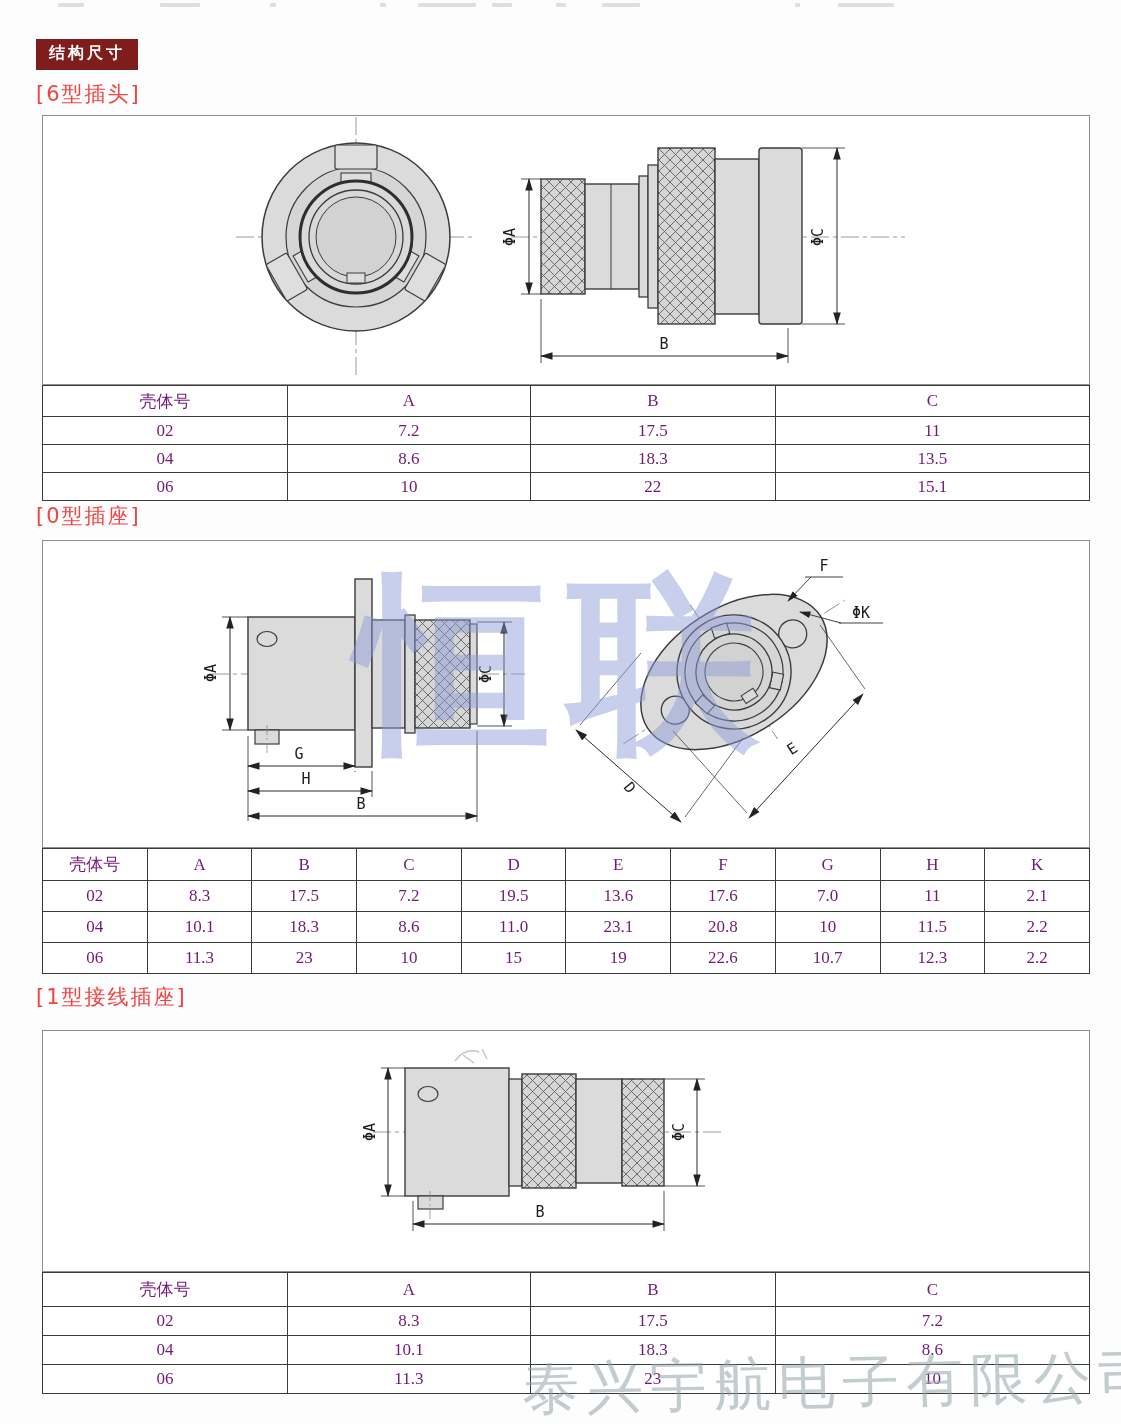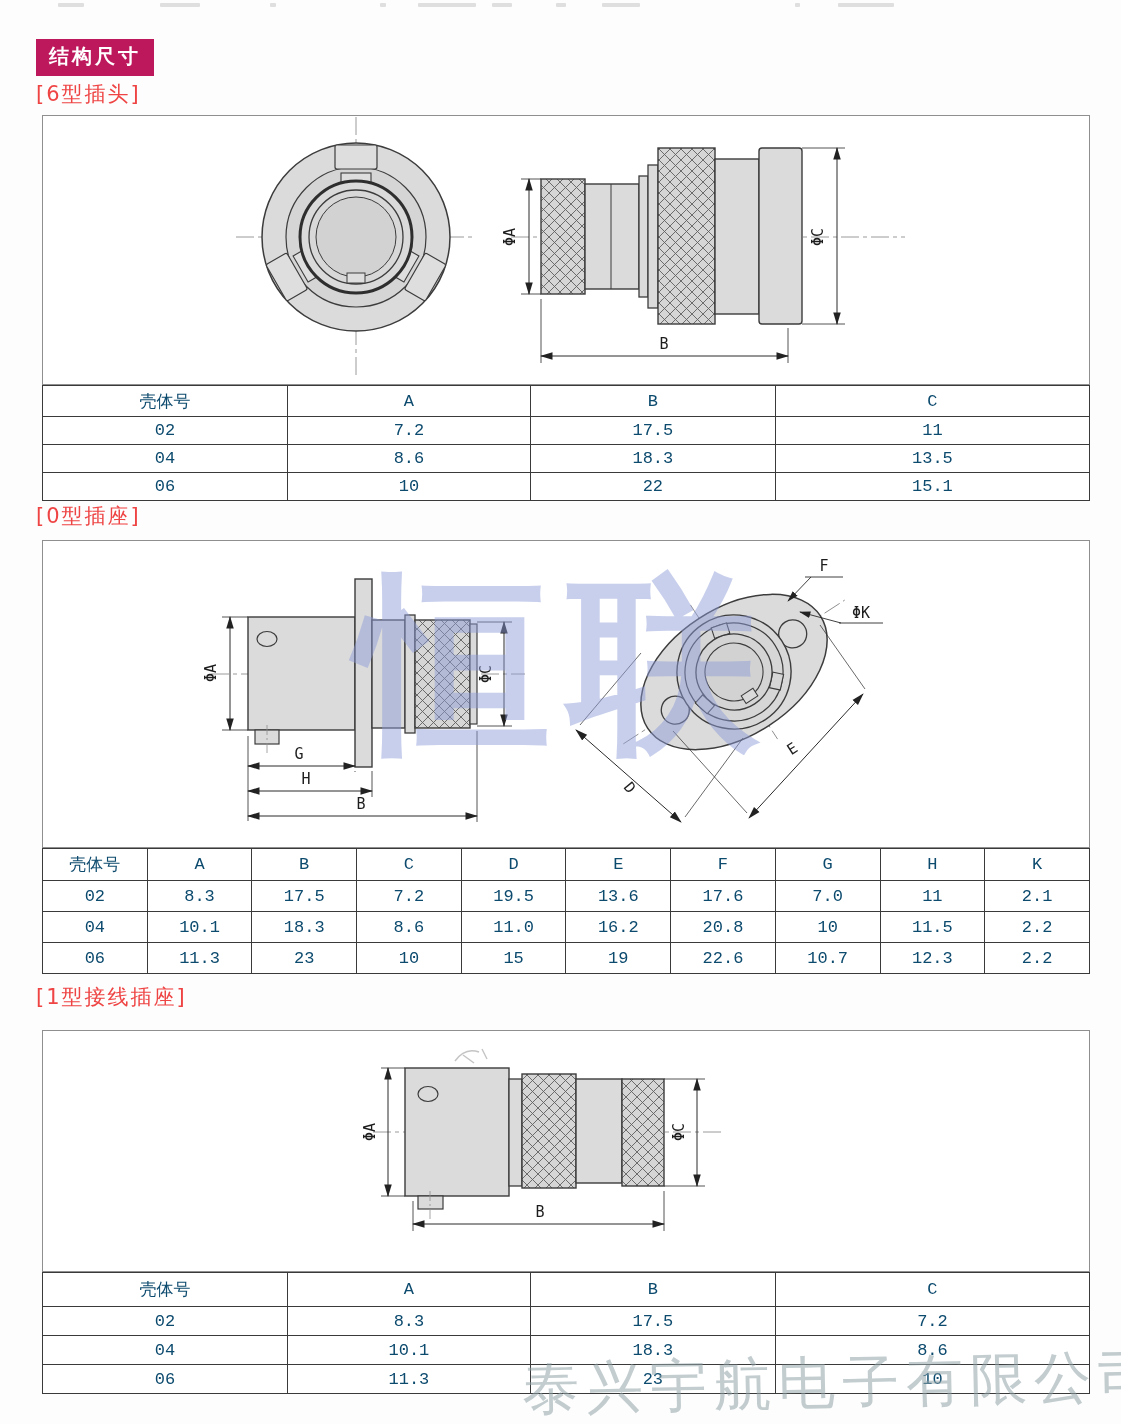--- a/index.html
+++ b/index.html
@@ -8,38 +8,38 @@
     width:1121px;height:1424px;
     background:#fdfdfd;
     font-family:"DejaVu Sans","Liberation Sans",sans-serif;
     overflow:hidden;
     color:#222;
   }
   .top-remnant{position:absolute;top:2px;left:0;width:100%;height:10px;}
   .top-remnant span{position:absolute;top:1px;height:4px;background:#c7c7c7;opacity:.55;border-radius:1px;}
   .badge{
     position:absolute;left:36px;top:39px;
-    background:#be185d;color:#fff;
-    font-size:20px;font-weight:bold;letter-spacing:3px;
+    background:#7f1d1d;color:#fff;
+    font-size:16px;font-weight:bold;letter-spacing:3px;
     padding:4px 13px 6px 13px;
   }
   .sec-label{
     position:absolute;left:36px;
     color:#ef4444;font-size:21px;letter-spacing:2px;
   }
   .draw-box{
     position:absolute;left:42px;width:1048px;
     border:1px solid #8f8f8f;background:#fff;
     box-sizing:border-box;
   }
   table.dim{
     position:absolute;left:42px;width:1048px;
     border-collapse:collapse;table-layout:fixed;
-    font-family:Liberation Mono, monospace;
-    font-size:17px;color:#0c4a6e;background:#fff;
+    font-family:Liberation Serif, serif;
+    font-size:17px;color:#701a75;background:#fff;
   }
   table.dim th,table.dim td{
     border:1.6px solid #3a3a3a;text-align:center;vertical-align:middle;
     font-weight:normal;padding:0;overflow:hidden;white-space:nowrap;
   }
   #t1 th{height:30px} #t1 td{height:27px}
   #t2 th{height:31px} #t2 td{height:30px}
   #t3 th{height:33px} #t3 td{height:28px}
   .wm-blue{
     position:absolute;left:358px;top:568px;
@@ -325,21 +325,21 @@
     <td>7.0</td>
     <td>11</td>
     <td>2.1</td>
   </tr>
   <tr>
     <td>04</td>
     <td>10.1</td>
     <td>18.3</td>
     <td>8.6</td>
     <td>11.0</td>
-    <td>16.2</td>
+    <td>23.1</td>
     <td>20.8</td>
     <td>10</td>
     <td>11.5</td>
     <td>2.2</td>
   </tr>
   <tr>
     <td>06</td>
     <td>11.3</td>
     <td>23</td>
     <td>10</td>

